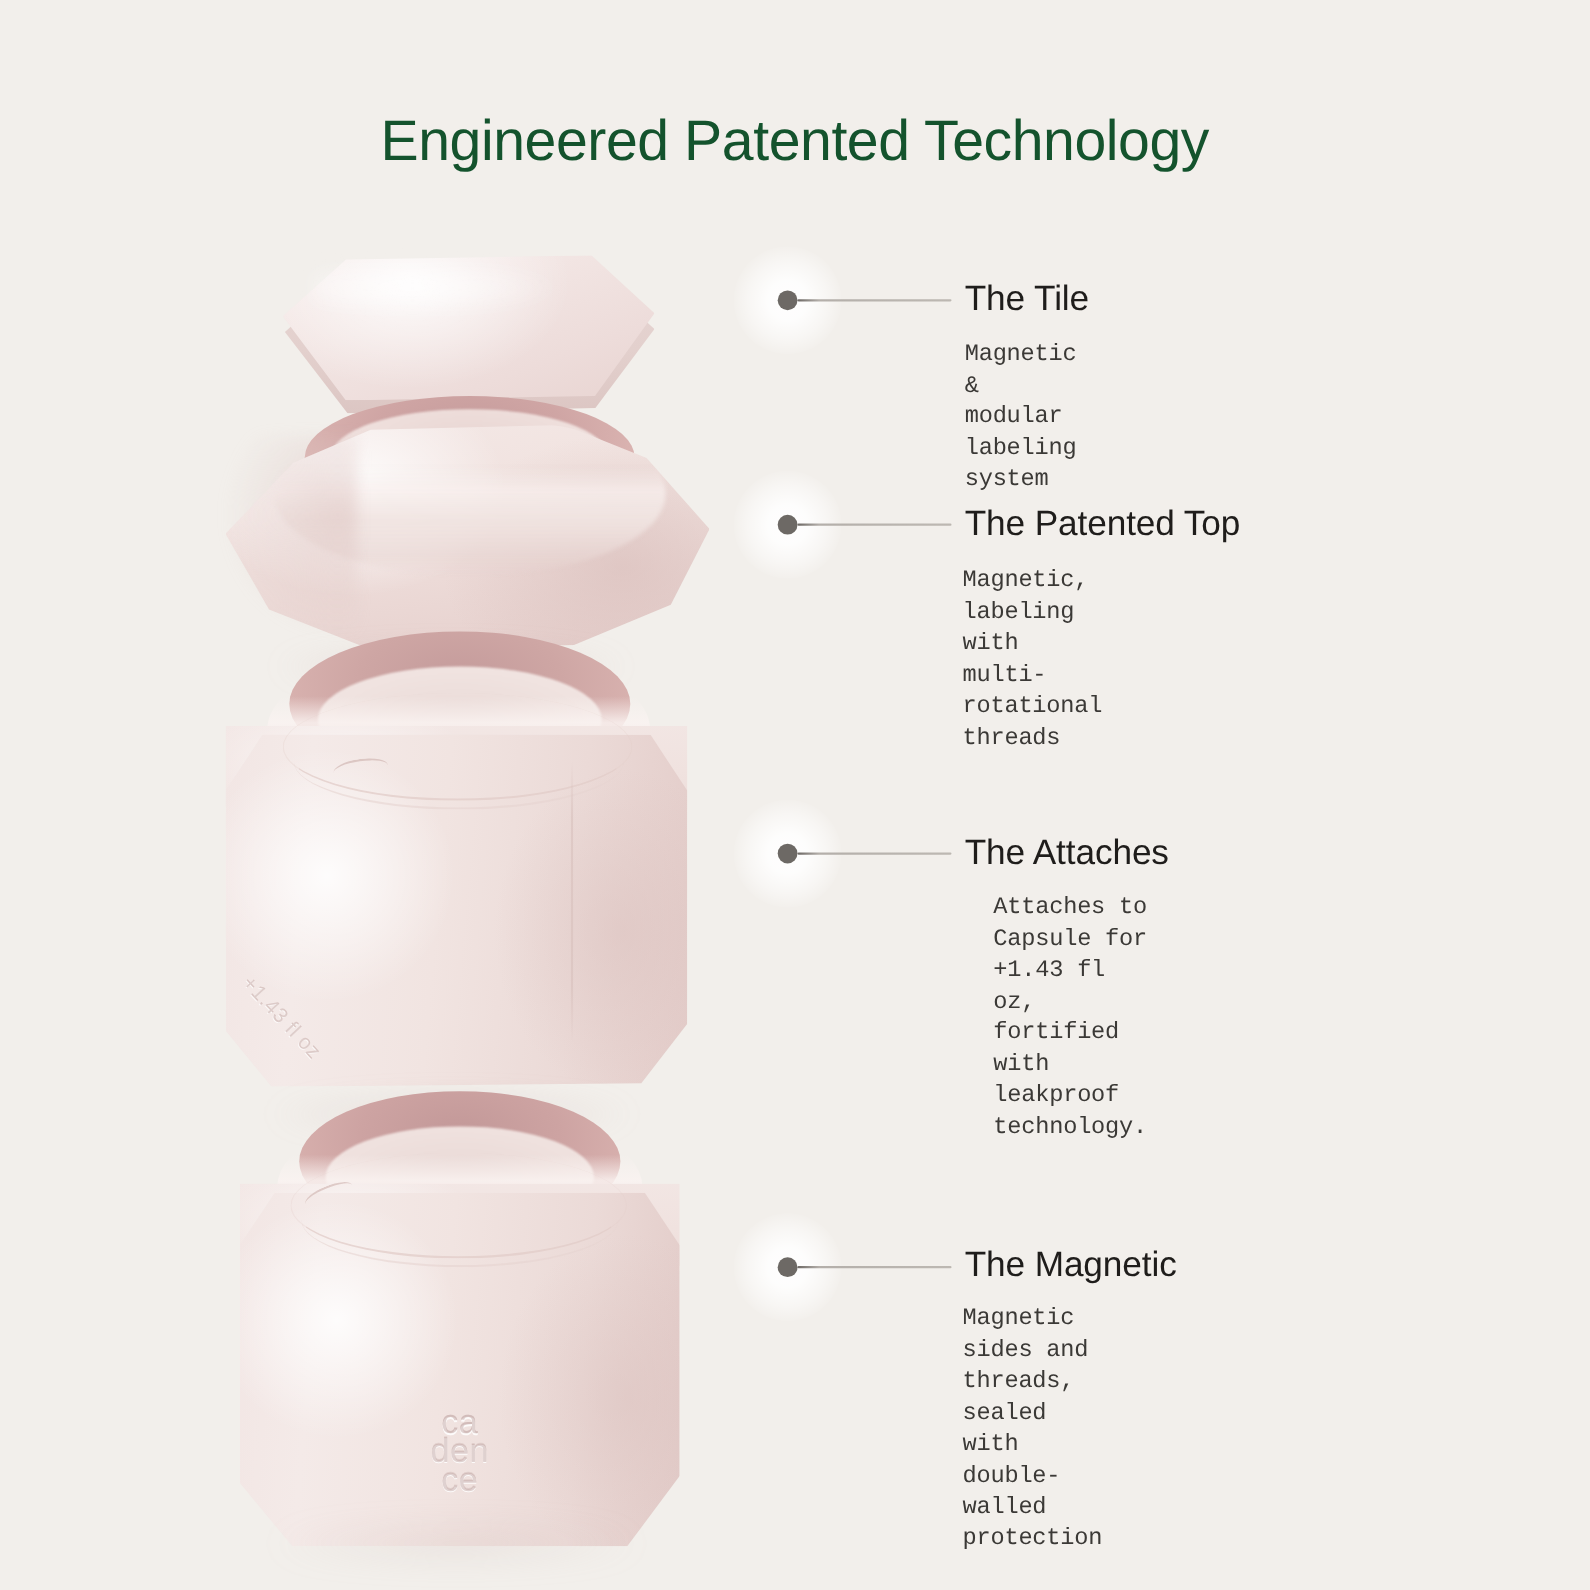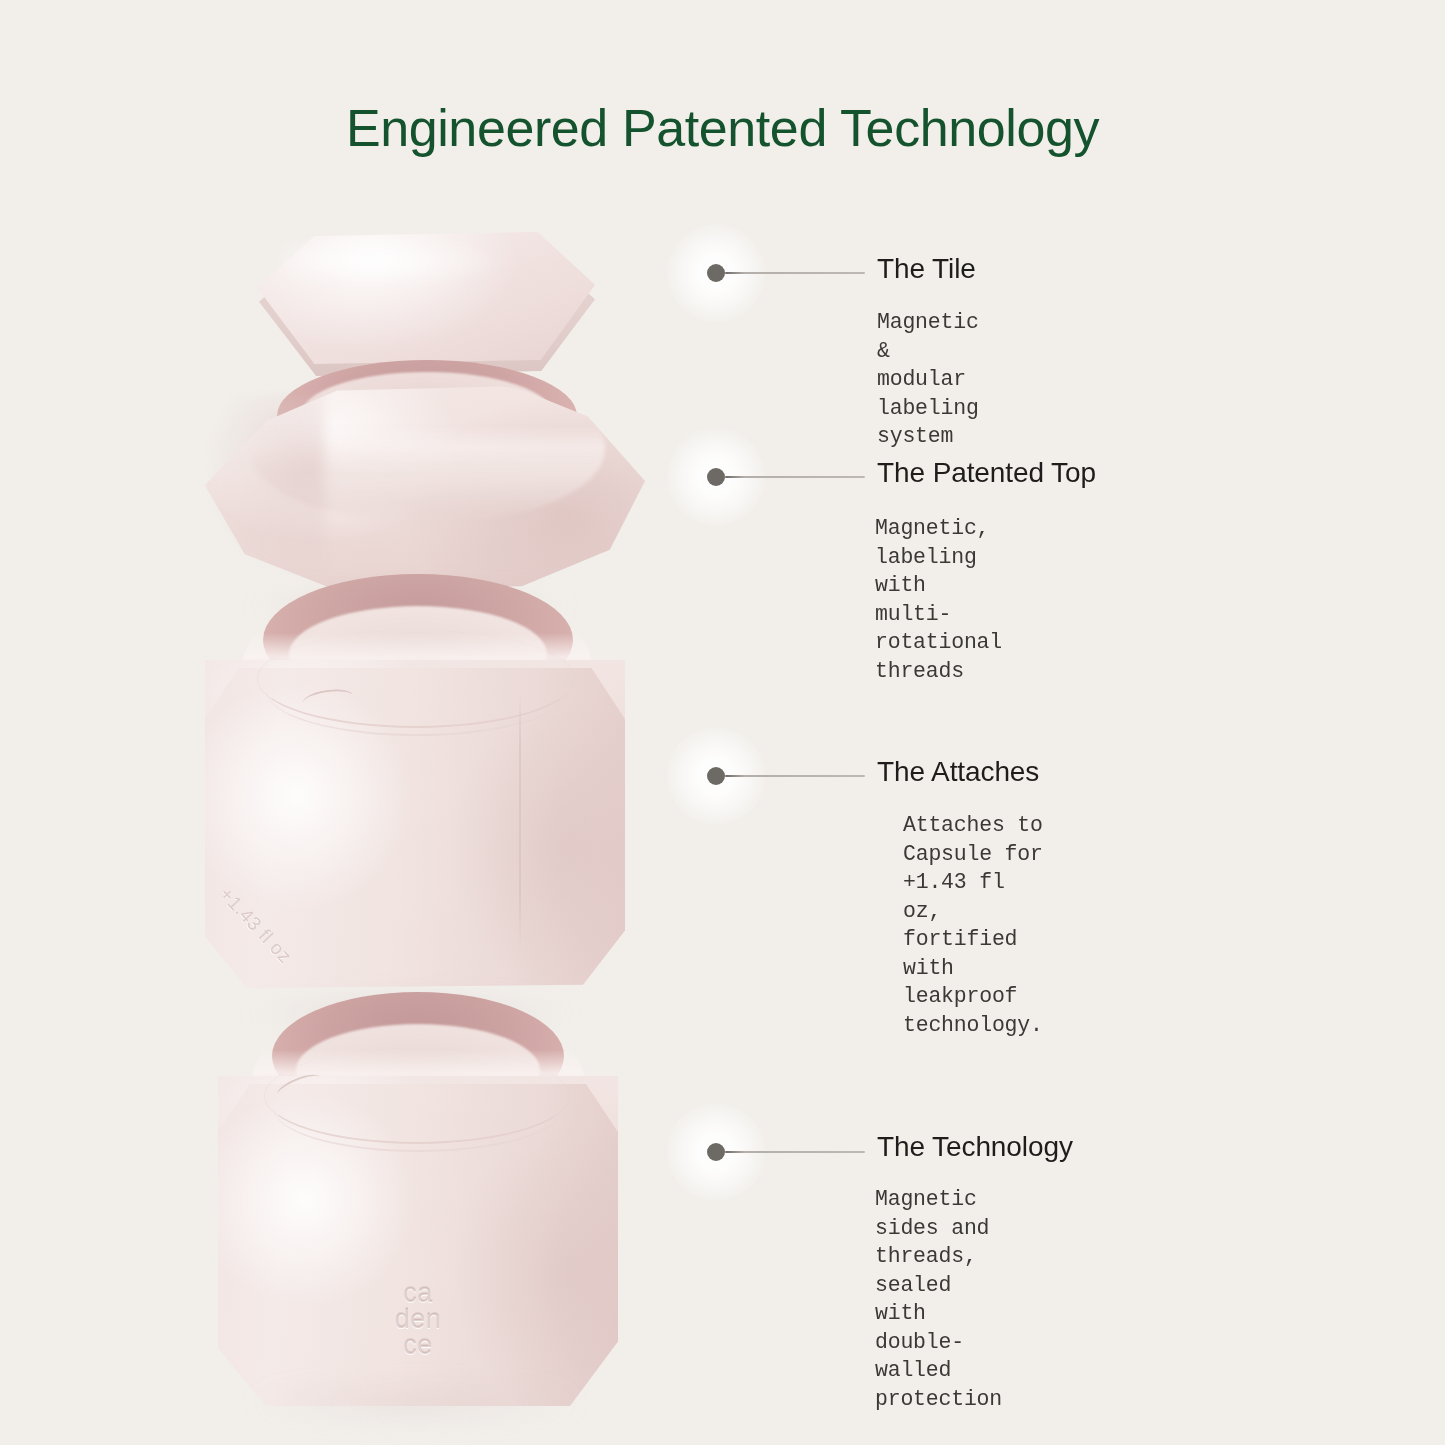--- a/index.html
+++ b/index.html
@@ -64,21 +64,21 @@
     position: absolute;
     left: 9px;
     top: -1px;
     height: 1.6px;
     background: linear-gradient(to right, #6d6965 0%, #b4afaa 14%, #bdb8b2 100%);
     border-radius: 1px;
   }
 
   .callout-heading {
     position: absolute;
-    font-size: 28px;
+    font-size: 32px;
     font-weight: 400;
     letter-spacing: -0.1px;
     color: #1f1d1b;
     white-space: nowrap;
     font-family: "Liberation Sans", sans-serif;
   }
 
   .callout-body {
     position: absolute;
     font-family: "Liberation Mono", monospace;
@@ -375,21 +375,21 @@
       8% 0%, 92% 0%, 100% 15%, 100% 80%, 88% 100%, 12% 100%, 0% 82%, 0% 15%);
     border-radius: 16px;
   }
   #cont-logo {
     position: absolute;
     left: 0;
     top: 290px;
     width: 400px;
     text-align: center;
     font-family: "Liberation Sans", sans-serif;
-    font-size: 27px;
+    font-size: 31px;
     line-height: 26px;
     letter-spacing: 0.5px;
     color: rgba(196,170,167,0.5);
     text-shadow: 0 1.2px 0 rgba(255,255,255,0.85), 0 -0.6px 0 rgba(185,157,153,0.28);
     white-space: pre-line;
   }
 
   
   #shadow-under-magtop {
     position: absolute;
@@ -495,19 +495,19 @@
     <div class="callout-heading" style="left:161px; top:-20px;">The Attaches</div>
     <div class="callout-body" style="left:159px; top:35px;margin-left:28px;">Attaches to Capsule for
 +1.43 fl oz, fortified
 with leakproof technology.</div>
   </div>
 
   <div class="callout" style="left:716px; top:1152px;">
     <div class="callout-marker"></div>
     <div class="callout-line" style="width:140px;"></div>
     <div class="callout-dot"></div>
-    <div class="callout-heading" style="left:161px; top:-21px;">The Technology</div>
+    <div class="callout-heading" style="left:161px; top:-21px;">The Magnetic</div>
     <div class="callout-body" style="left:159px; top:33px;">Magnetic sides and
 threads, sealed with
 double-walled protection</div>
   </div>
 
 </div>
 
 </body></html>

